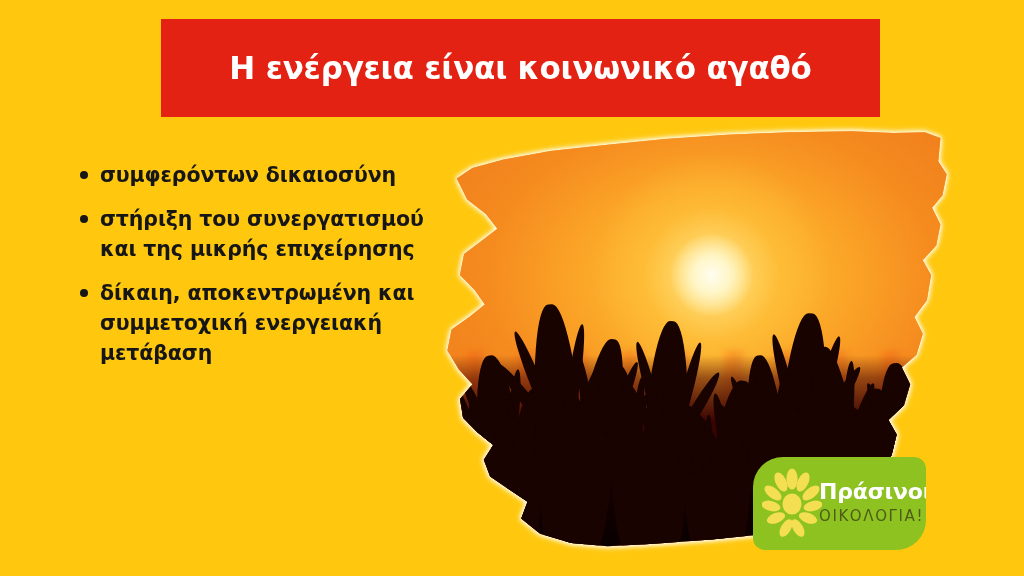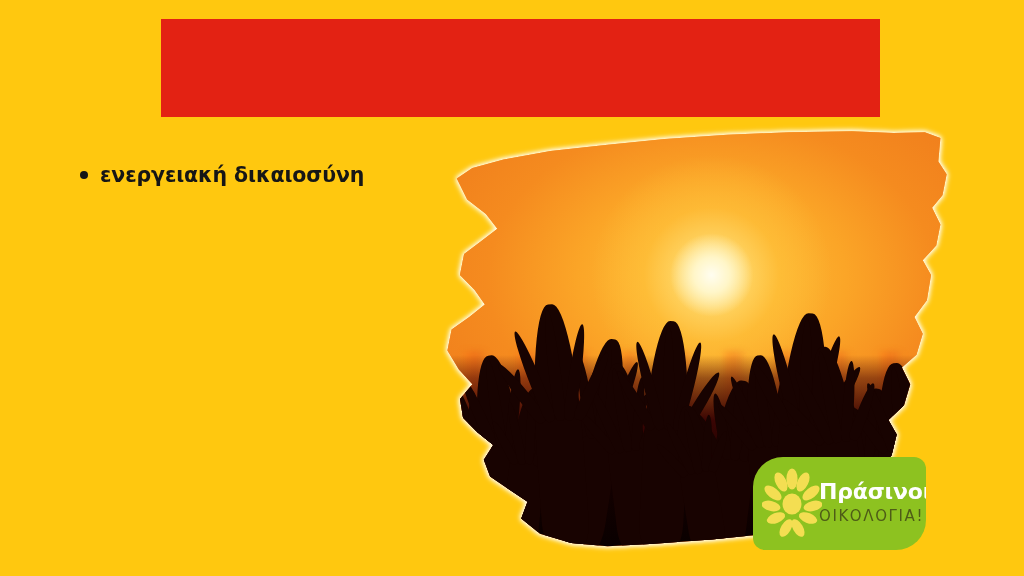--- a/index.html
+++ b/index.html
@@ -196,26 +196,35 @@
     margin-top: 3px;
     font-family: "DejaVu Sans", "Liberation Sans", sans-serif;
   }
 </style>
 </head>
 <body>
 
 <div id="slide">
 
   <div id="title-banner">
+    <div class="title-line" id="title-line-1">Η ενέργεια είναι κοινωνικό αγαθό</div>
   </div>
 
   <div id="bullet-list">
     <div class="bullet-item">
       <span class="dot"></span>
-      <span class="btext">ενεργειακή δικαιοσύνη</span>
+      <span class="btext">συμφερόντων δικαιοσύνη</span>
+    </div>
+    <div class="bullet-item">
+      <span class="dot"></span>
+      <span class="btext">στήριξη του συνεργατισμού και της μικρής επιχείρησης</span>
+    </div>
+    <div class="bullet-item">
+      <span class="dot"></span>
+      <span class="btext">δίκαιη, αποκεντρωμένη και συμμετοχική ενεργειακή μετάβαση</span>
     </div>
   </div>
 
   <div id="photo-wrap">
     <div id="photo-outline">
       <div id="photo" class="brush-clip">
         <div class="sky"></div>
         <div class="crowd-glowrow"></div>
         <div class="crowd-base"></div>
         <div id="hands-layer">

